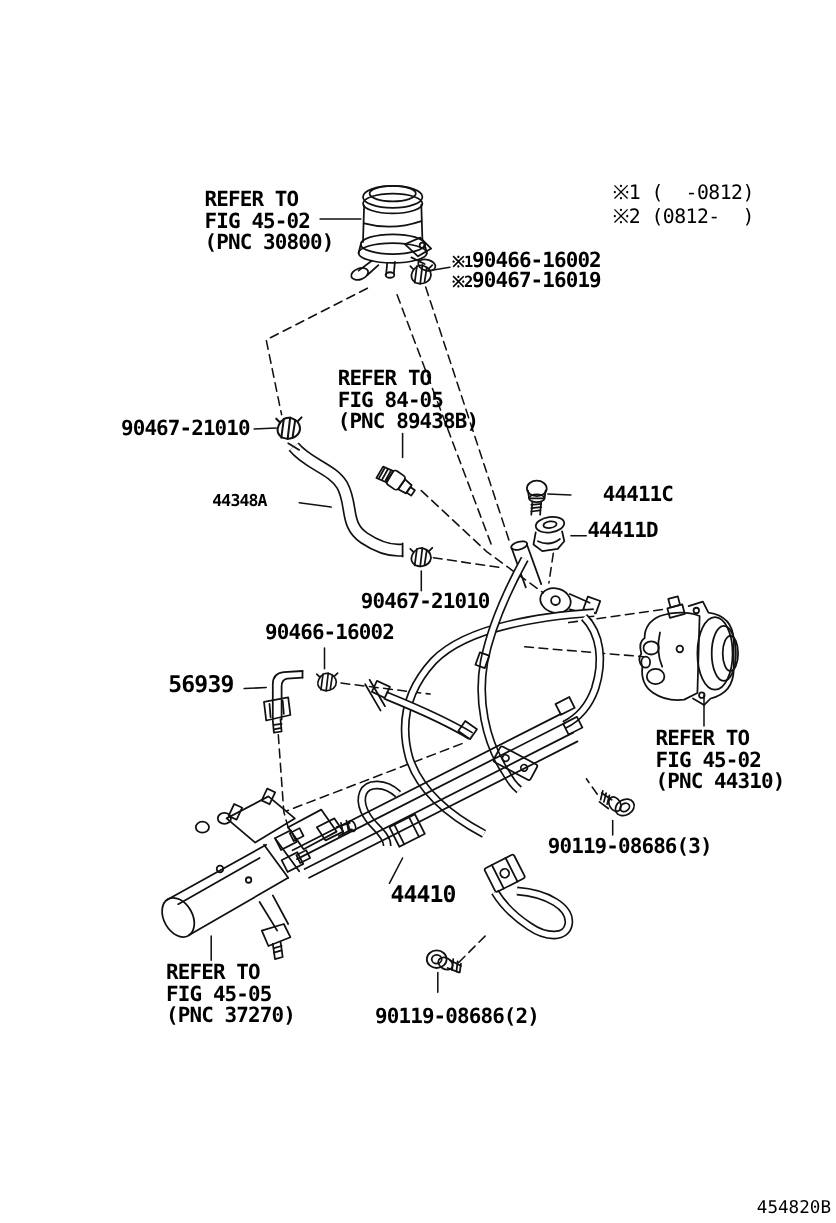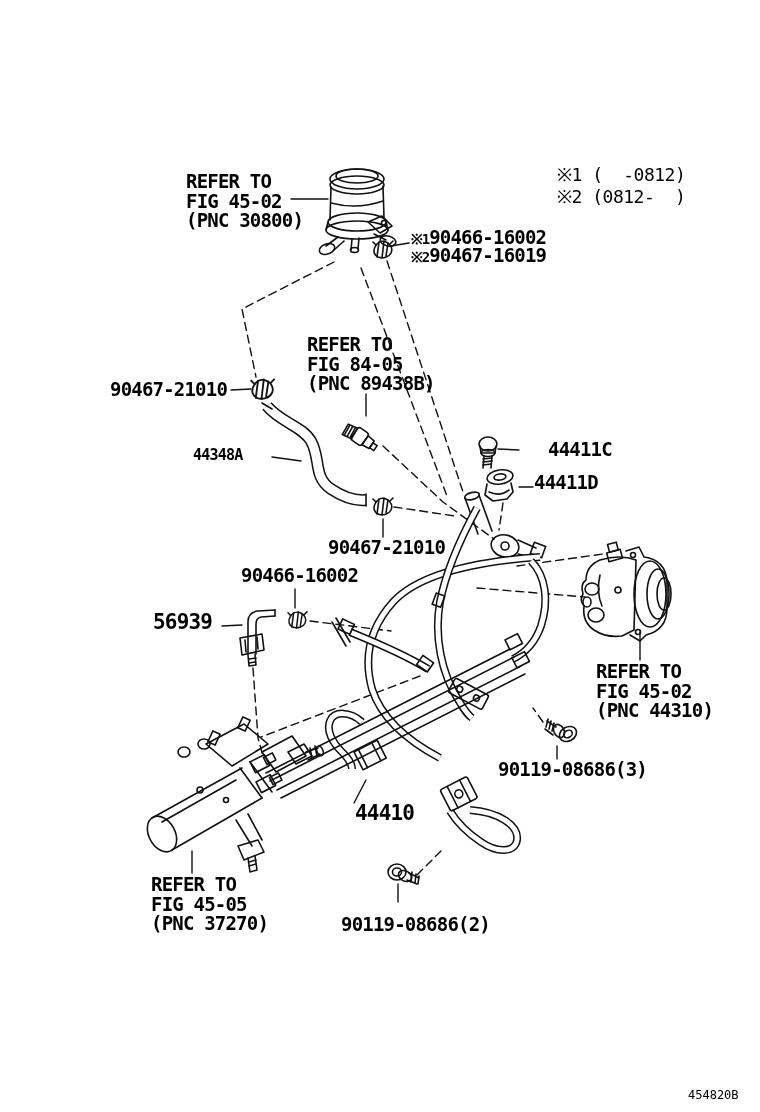--- a/index.html
+++ b/index.html
@@ -4,21 +4,21 @@
 <style>
   html,body{margin:0;padding:0;background:#ffffff;}
   body{width:760px;height:1112px;position:relative;overflow:hidden;
        font-family:"DejaVu Sans Mono", monospace;color:#000;}
   .stage{position:absolute;left:0;top:0;width:760px;height:1112px;}
   svg{position:absolute;left:0;top:0;}
   .lbl{position:absolute;font-weight:bold;font-size:19px;line-height:19.5px;
        letter-spacing:-0.8px;white-space:pre;}
   .note{position:absolute;font-weight:normal;font-size:18px;letter-spacing:-0.5px;white-space:pre;}
   .pfx{font-size:14px;font-weight:bold;letter-spacing:-1px;}
-  .code{position:absolute;font-weight:normal;font-size:12px;letter-spacing:0;}
+  .code{position:absolute;font-weight:normal;font-size:16px;letter-spacing:0;}
 </style>
 </head>
 <body>
 
 <div class="stage">
 
 <svg width="760" height="1112" viewBox="0 0 760 1112" fill="none" stroke="#111" stroke-width="1.6" stroke-linecap="round" stroke-linejoin="round">
 
   <g stroke-width="1.4" stroke-dasharray="8 5">
     <path d="M334,262 L242,309 L256,377"></path>

